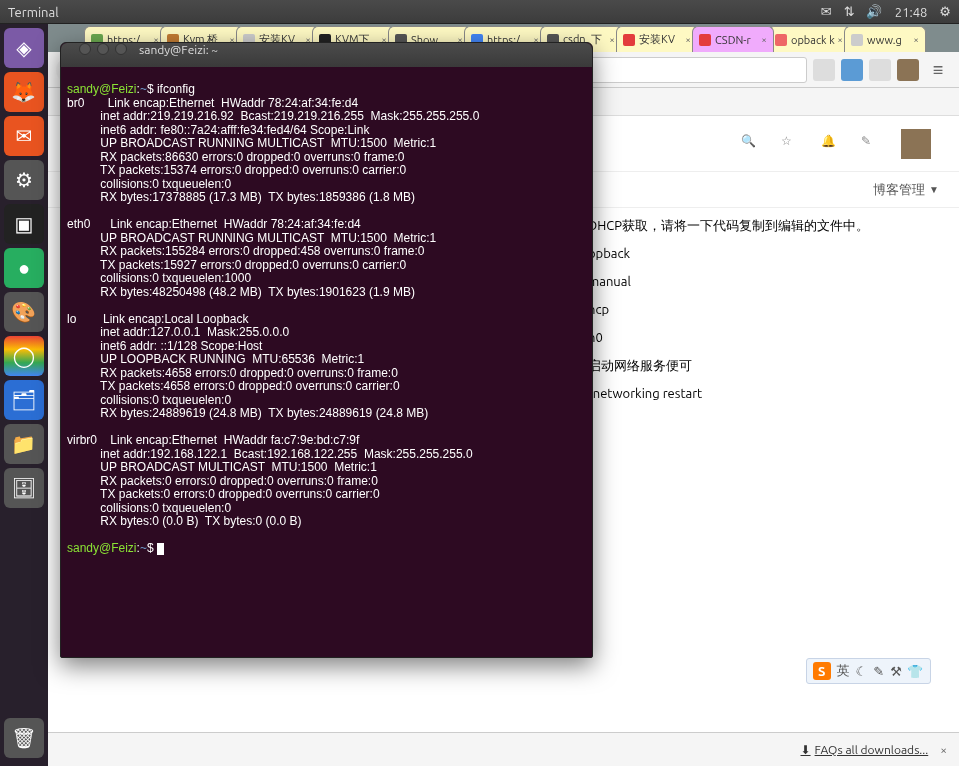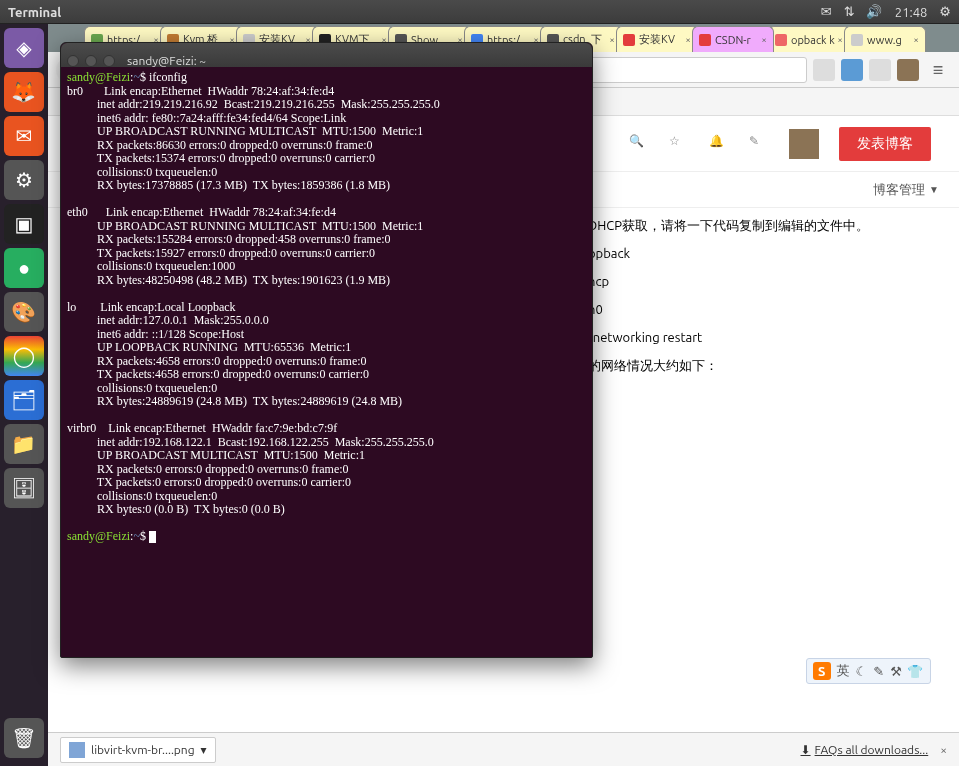--- a/index.html
+++ b/index.html
@@ -1,20 +1,20 @@
 <!DOCTYPE html>
 <html><head>
 <meta charset="utf-8">
 <style>
 * { margin:0; padding:0; box-sizing:border-box; }
 body { width:959px; height:766px; font-family:"Ubuntu",Arial,sans-serif; font-size:12px; background:#2c2c2c; overflow:hidden; position:relative; }
 
 
 .menubar { height:24px; background:linear-gradient(#4a4a4a,#3c3c3c); color:#ddd; display:flex; align-items:center; padding:0 8px; font-size:13px; border-bottom:1px solid #222; }
-.menubar .app { font-weight:bold; }
+.menubar .app { font-weight:normal; }
 .menubar .spacer { flex:1; }
 .menubar .tray { display:flex; gap:12px; align-items:center; }
 .menubar .tray span { display:inline-flex; align-items:center; }
 
 
 .launcher { position:absolute; left:0; top:24px; bottom:0; width:48px; background:rgba(40,30,45,.85); display:flex; flex-direction:column; align-items:center; padding-top:4px; gap:4px; }
 .launcher .licon { width:40px; height:40px; border-radius:6px; display:flex; align-items:center; justify-content:center; font-size:20px; color:#fff; }
 .bg-orange{background:#e95420}.bg-blue{background:#2b6ed4}.bg-green{background:#27ae60}.bg-grey{background:#555}.bg-dark{background:#222}.bg-purple{background:#7b5aa6}
 .launcher .trash{ margin-top:auto; margin-bottom:8px; }
 
@@ -54,23 +54,23 @@
 
 .dlshelf{ height:34px; background:#f5f5f5; border-top:1px solid #ccc; display:flex; align-items:center; padding:0 12px;}
 .dlitem{ border:1px solid #ccc; background:#fff; height:26px; display:flex; align-items:center; padding:0 8px; gap:6px; border-radius:2px; font-size:12px; color:#333;}
 .dlitem .ficon{ width:16px;height:16px;background:#7fa5d6;}
 .dlshelf .sp{ flex:1;}
 .dlshelf .showall{ color:#333; font-size:12px; text-decoration:underline; display:flex; align-items:center; gap:4px;}
 .dlshelf .closex{ margin-left:12px; color:#666;}
 
 
 .terminal{ position:absolute; left:12px; top:18px; width:533px; height:616px; background:#2d0a22; border:1px solid #222; border-radius:6px 6px 2px 2px; box-shadow:0 8px 24px rgba(0,0,0,.5); display:flex; flex-direction:column;}
-.term-title{ height:24px; background:linear-gradient(#4b4b4b,#3a3a3a); border-radius:6px 6px 0 0; display:flex; align-items:flex-end; padding:0 6px; color:#ddd; font-size:12px; gap:6px;}
+.term-title{ height:24px; background:linear-gradient(#4b4b4b,#3a3a3a); border-radius:6px 6px 0 0; display:flex; align-items:flex-start; padding:0 18px; color:#ddd; font-size:12px; gap:6px;}
 .wbtn{ width:12px;height:12px;border-radius:6px;background:#555;border:1px solid #333;}
-.term-body{ flex:1; padding:4px 6px; font-family:Liberation Serif, serif; font-size:12px; line-height:13.5px; color:#fff; white-space:pre; overflow:hidden;}
+.term-body{ flex:1; padding:16px 6px; font-family:Liberation Sans, sans-serif; font-size:12px; line-height:13.5px; color:#fff; white-space:pre; overflow:hidden;}
 .prompt-u{ color:#8ae234;}
 .prompt-p{ color:#729fcf;}
 .cursor{ display:inline-block; width:7px; height:12px; background:#fff; vertical-align:text-bottom;}
 </style>
 </head>
 <body>
 
 <div class="menubar">
   <span class="app">Terminal</span>
   <span class="spacer"></span>
@@ -177,51 +177,46 @@
 
     <div class="bookmarkbar"></div>
 
     <div class="page">
       <div class="csdn-header">
         <span class="csdn-ico">🔍</span>
         <span class="csdn-ico">☆</span>
         <span class="csdn-ico">🔔</span>
         <span class="csdn-ico">✎</span>
         <span class="avatar"></span>
-        <div class="publish-btn">发表博客</div>
       </div>
       <div class="blog-mgmt-row">
         <span>博客管理</span>
         <span class="chev">▼</span>
       </div>
       <div class="snippet-lines" id="snippets">
           <p>DHCP获取，请将一下代码复制到编辑的文件中。</p>
           <p>opback</p>
+          <p>manual</p>
           <p>hcp</p>
           <p>h0</p>
+          <p>启动网络服务便可</p>
           <p>/networking restart</p>
-          <p>的网络情况大约如下：</p>
         </div>
 
       <div class="sogou">
         <span class="s">S</span>
         <span>英</span>
         <span>☾</span>
         <span>✎</span>
         <span>⚒</span>
         <span>👕</span>
       </div>
     </div>
 
     <div class="dlshelf">
-      <div class="dlitem">
-        <span class="ficon"></span>
-        <span>libvirt-kvm-br....png</span>
-        <span>▾</span>
-      </div>
       <span class="sp"></span>
       <span class="showall">
         <span>⬇</span>
         <span>FAQs all downloads...</span>
       </span>
       <span class="closex">×</span>
     </div>
   </div>
 
   <div class="terminal">

